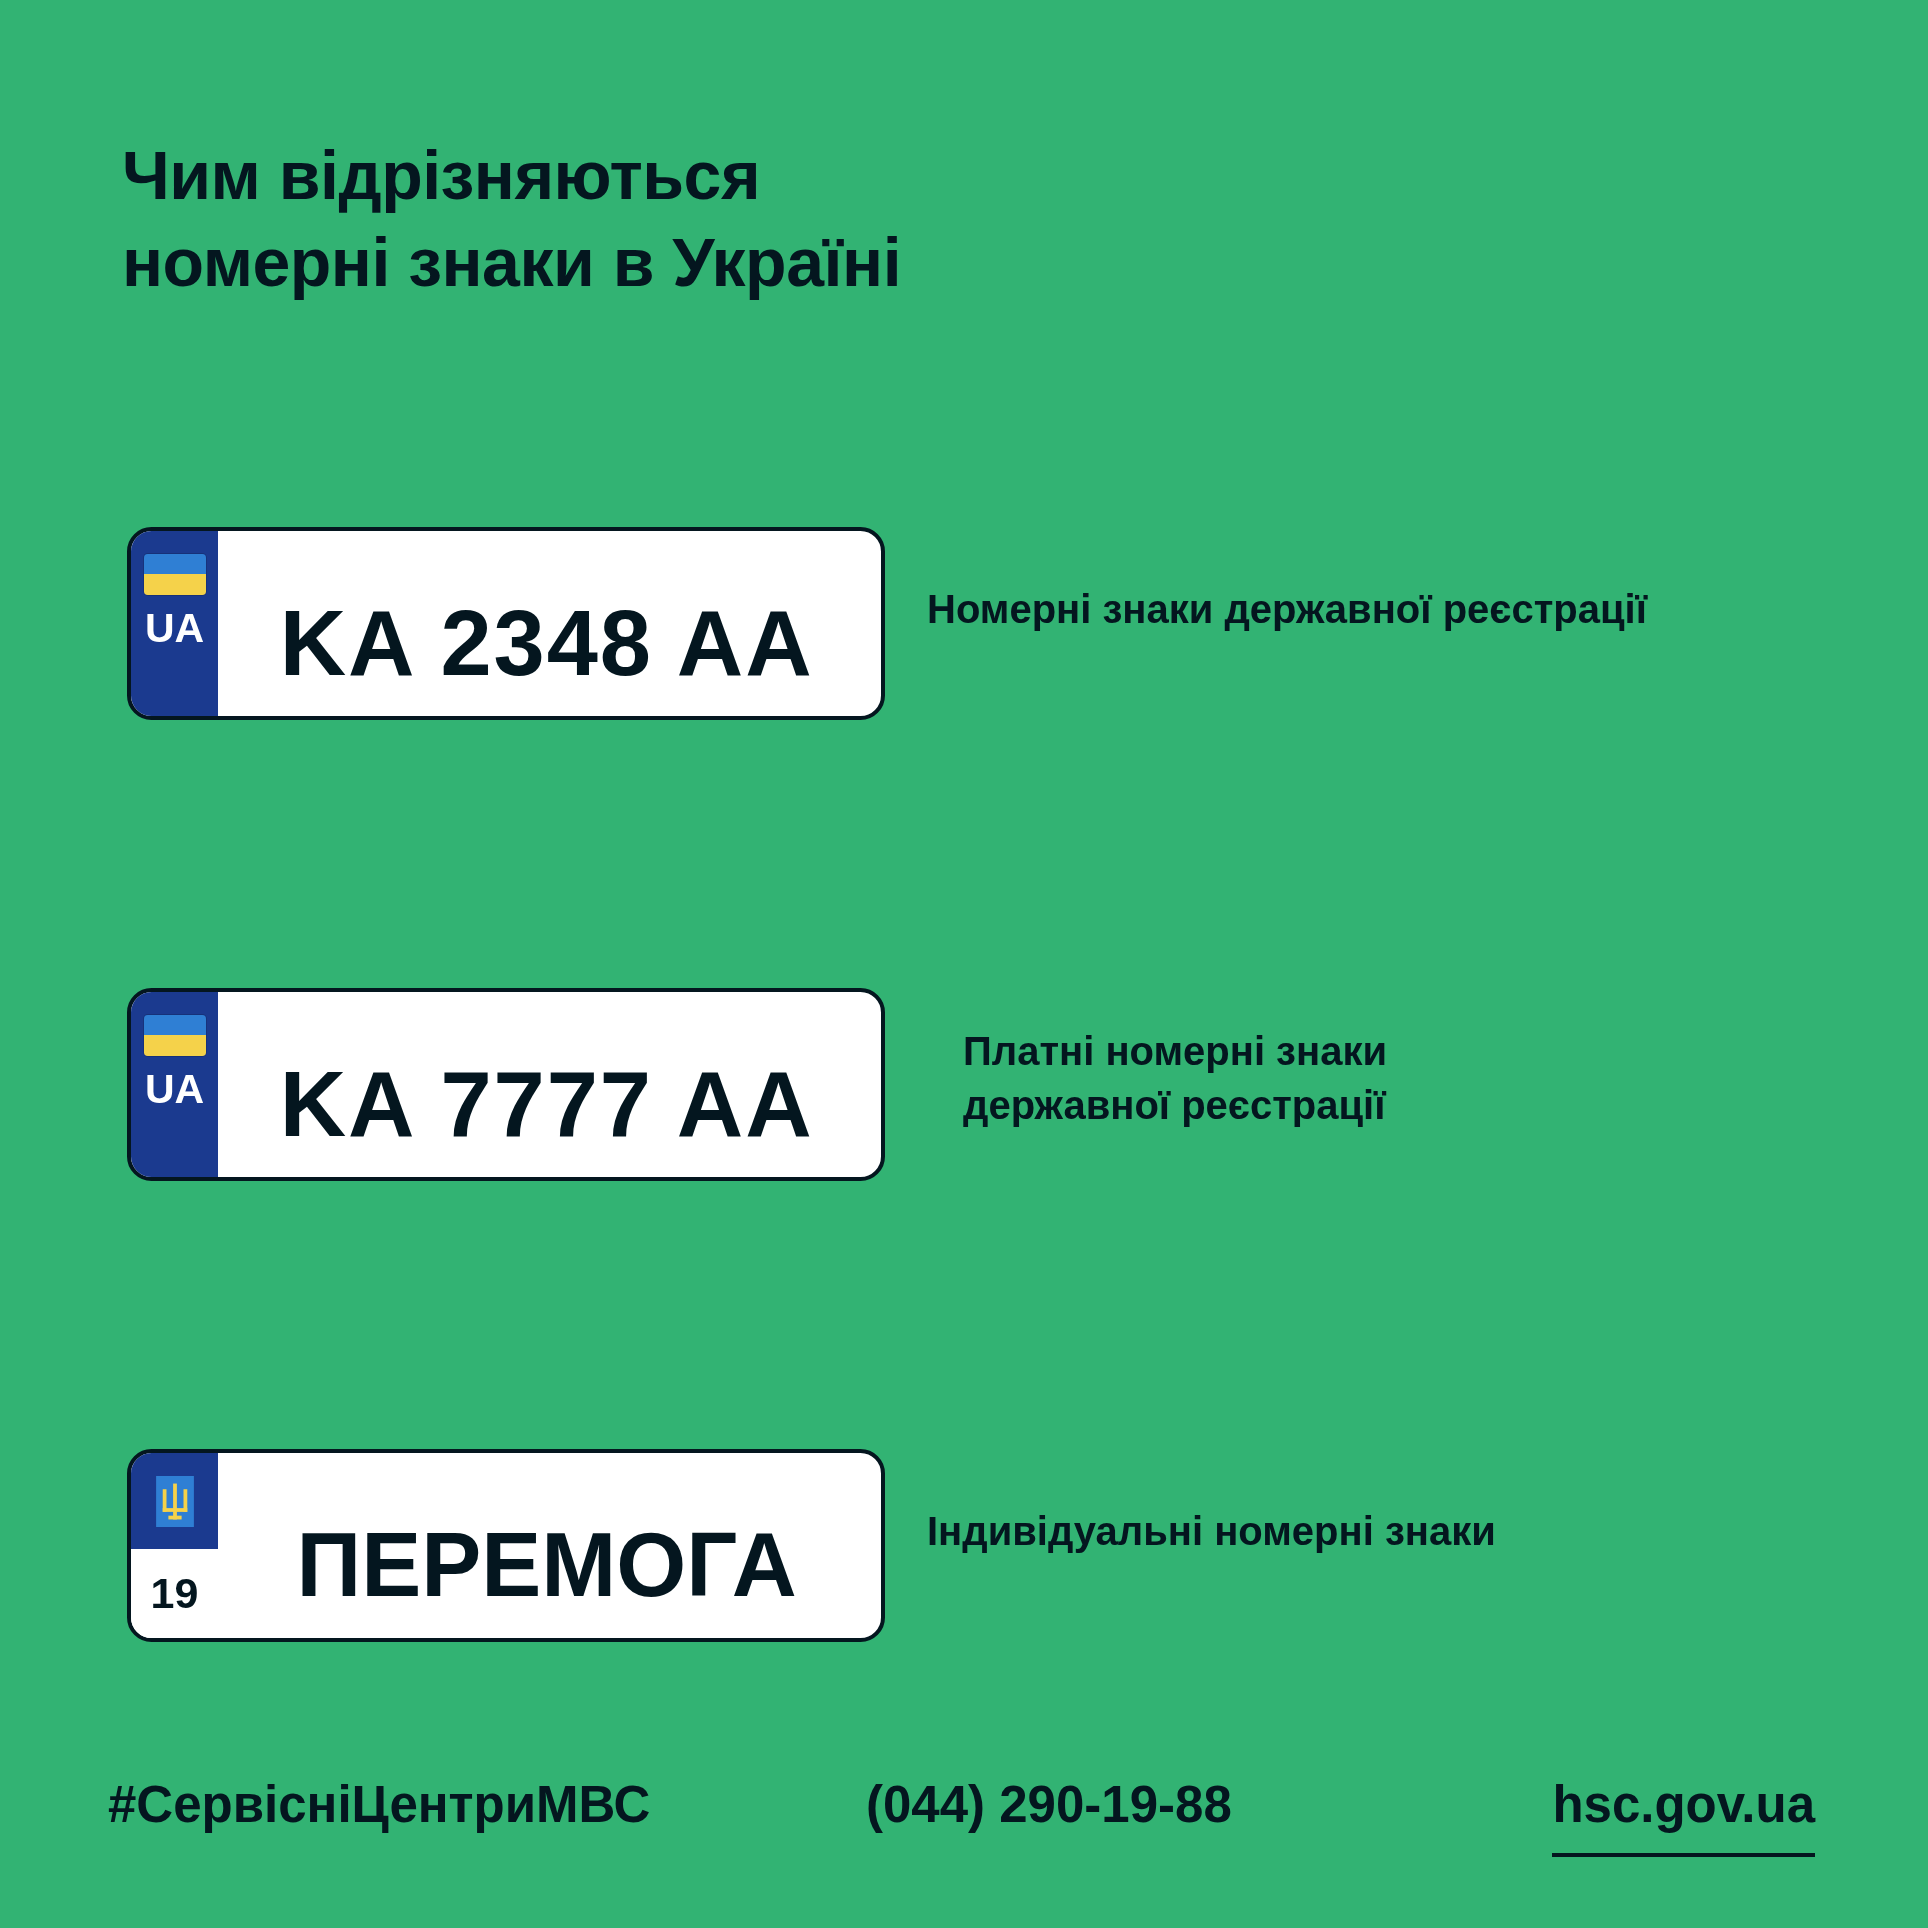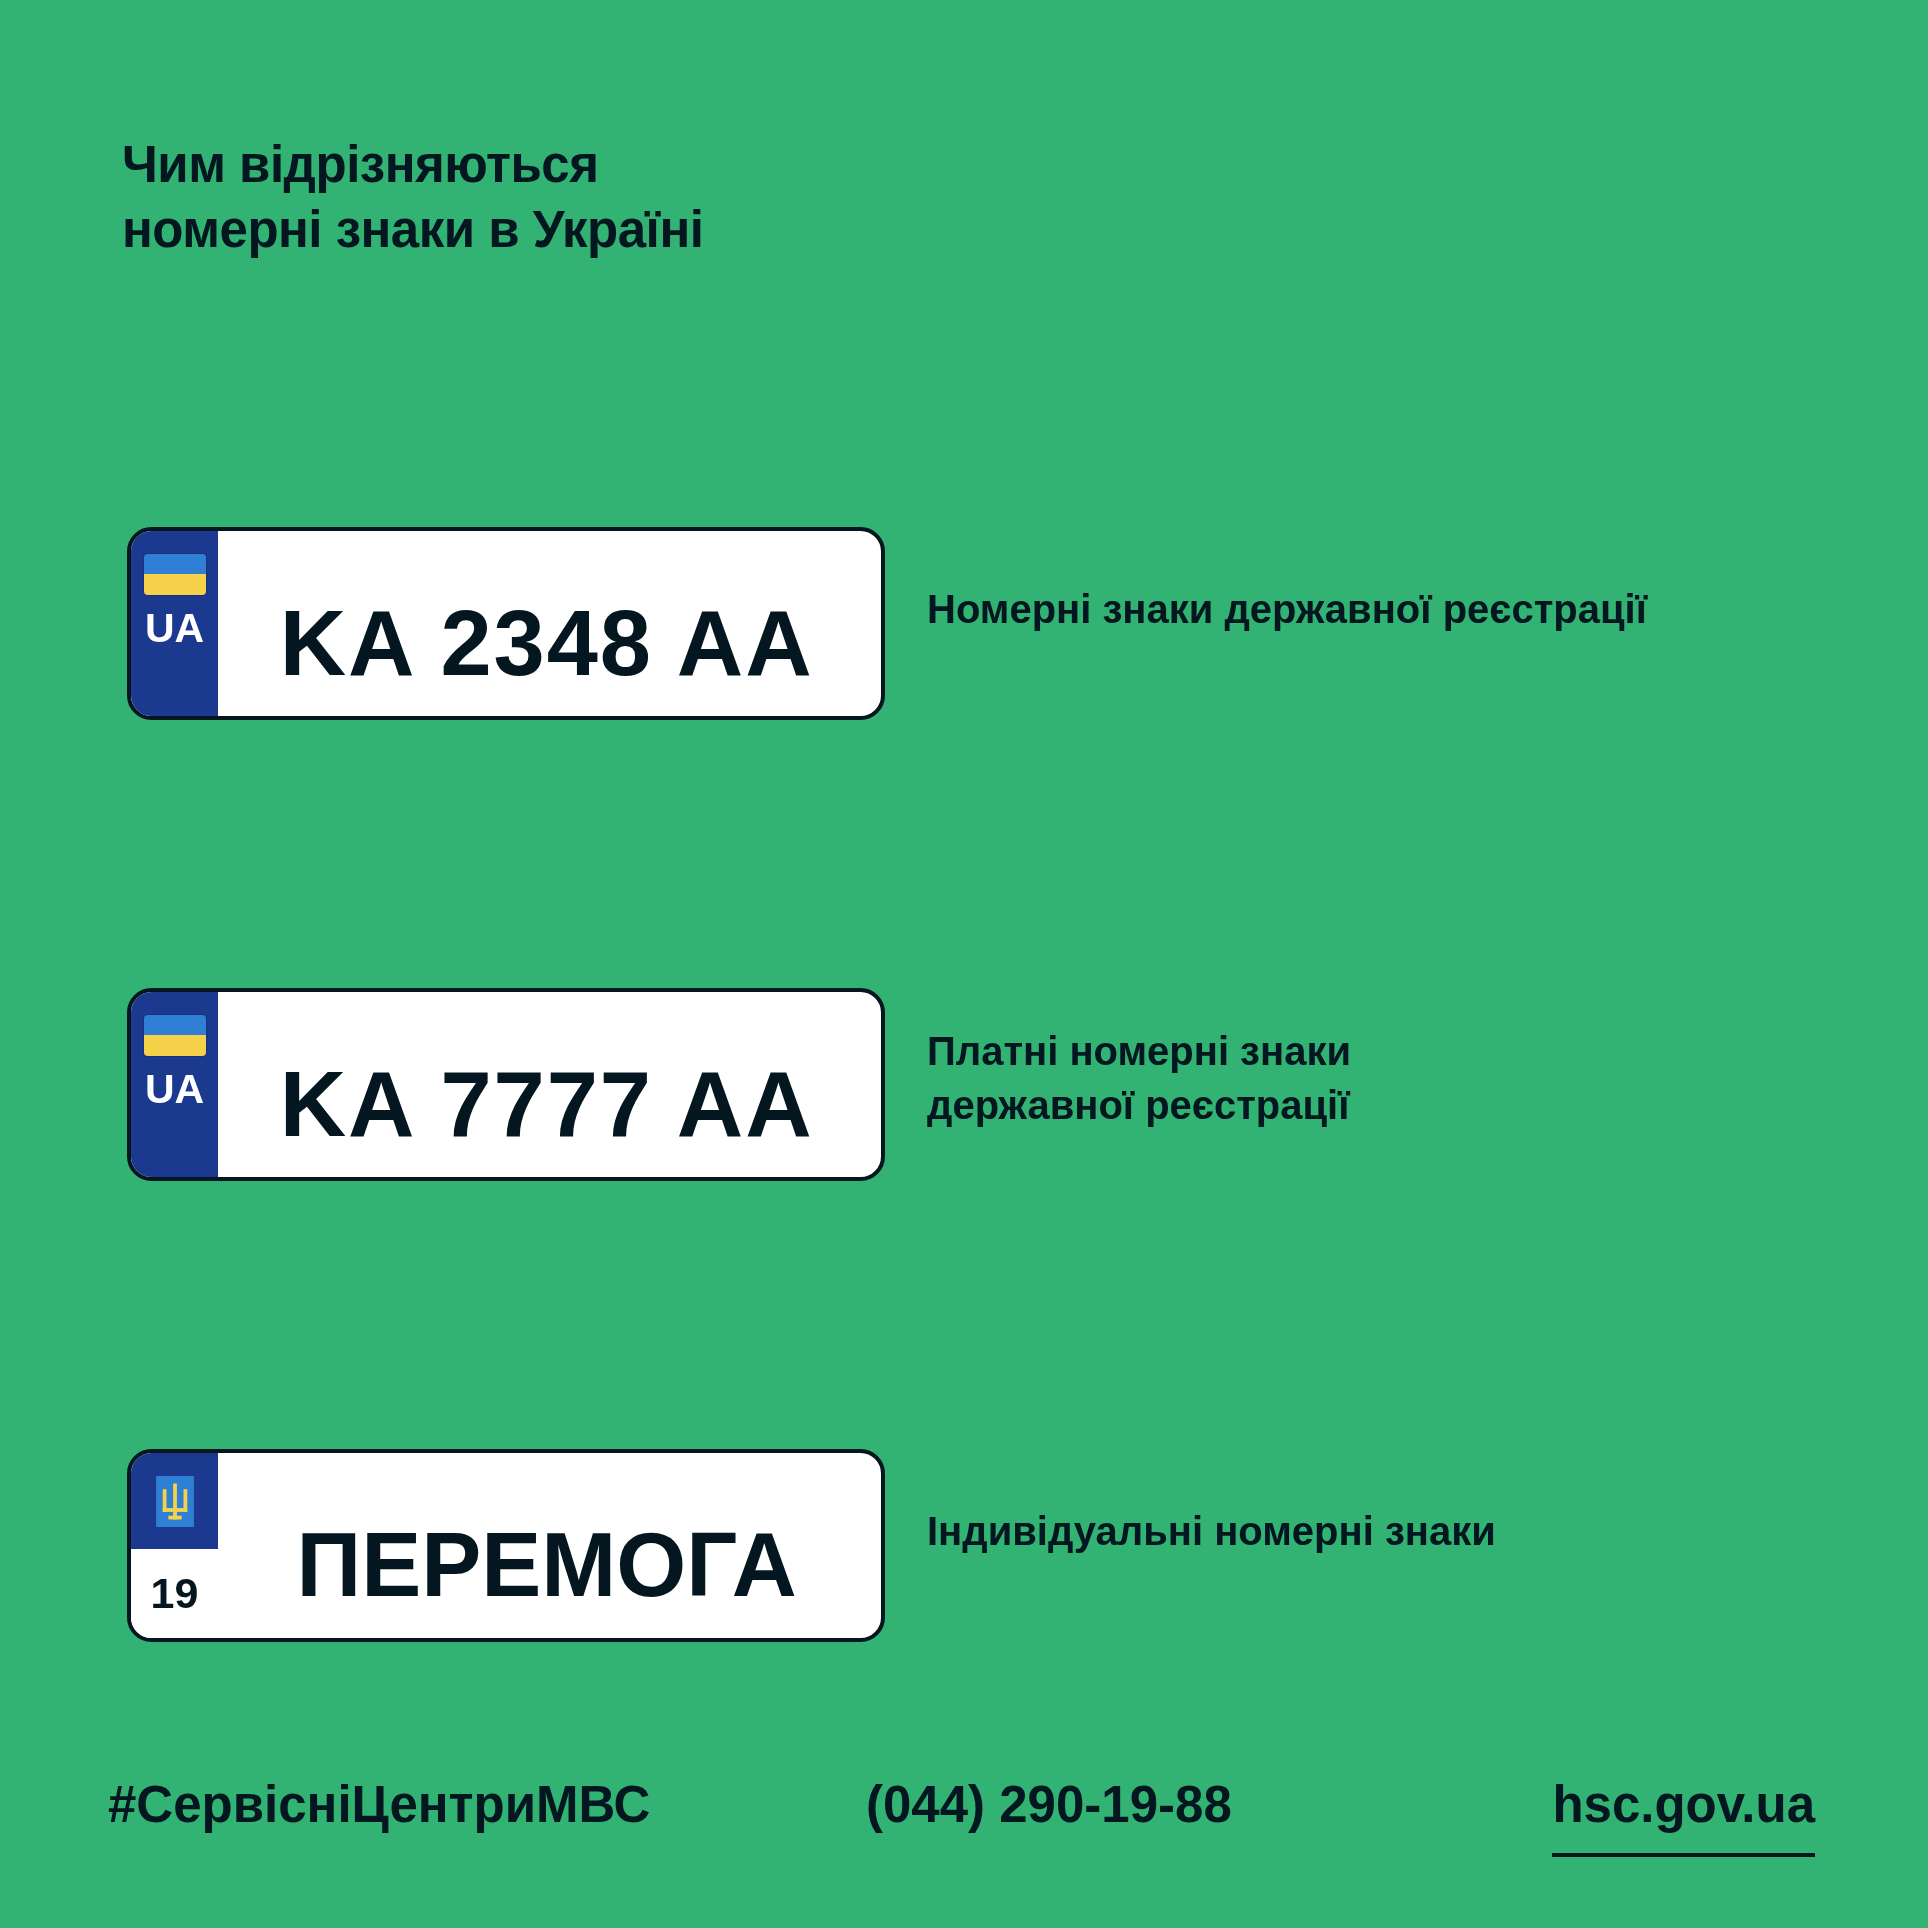--- a/index.html
+++ b/index.html
@@ -12,21 +12,21 @@
     background: #32b373;
     font-family: "Liberation Sans", sans-serif;
     overflow: hidden;
     position: relative;
   }
 
   .title {
     position: absolute;
     left: 122px;
     top: 132px;
-    font-size: 51px;
+    font-size: 68px;
     font-weight: bold;
     color: #04161f;
     line-height: 1.28;
     letter-spacing: -0.5px;
     white-space: pre-line;
   }
 
   .rows {
     position: absolute;
     left: 0;
@@ -197,21 +197,21 @@
     <div class="plate">
       <div class="plate-band">
         <div class="band-flag">
           <div class="blue"></div>
           <div class="yellow"></div>
         </div>
         <div class="band-label">UA</div>
       </div>
       <div class="plate-number">KA 7777 AA</div>
     </div>
-    <div class="caption" style="top: 36px;">Платні номерні знаки
+    <div class="caption" style="top: 36px; margin-left: 36px;">Платні номерні знаки
 державної реєстрації</div>
   </div>
 
   <div class="row" style="margin-top: 127px;">
     <div class="plate">
       <div class="band-split">
         <div class="top">
           <svg class="trident" viewBox="0 0 40 54">
             <rect x="0" y="0" width="40" height="54" fill="#2f7fd4"></rect>
             <g fill="#f5d24a">

